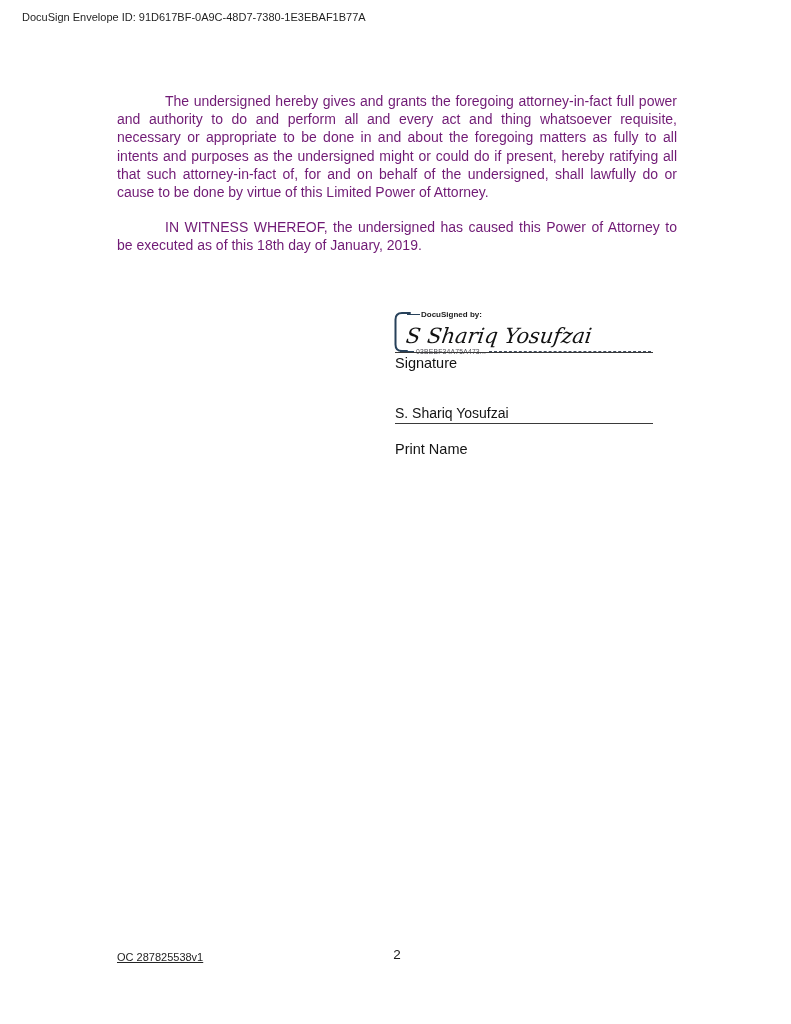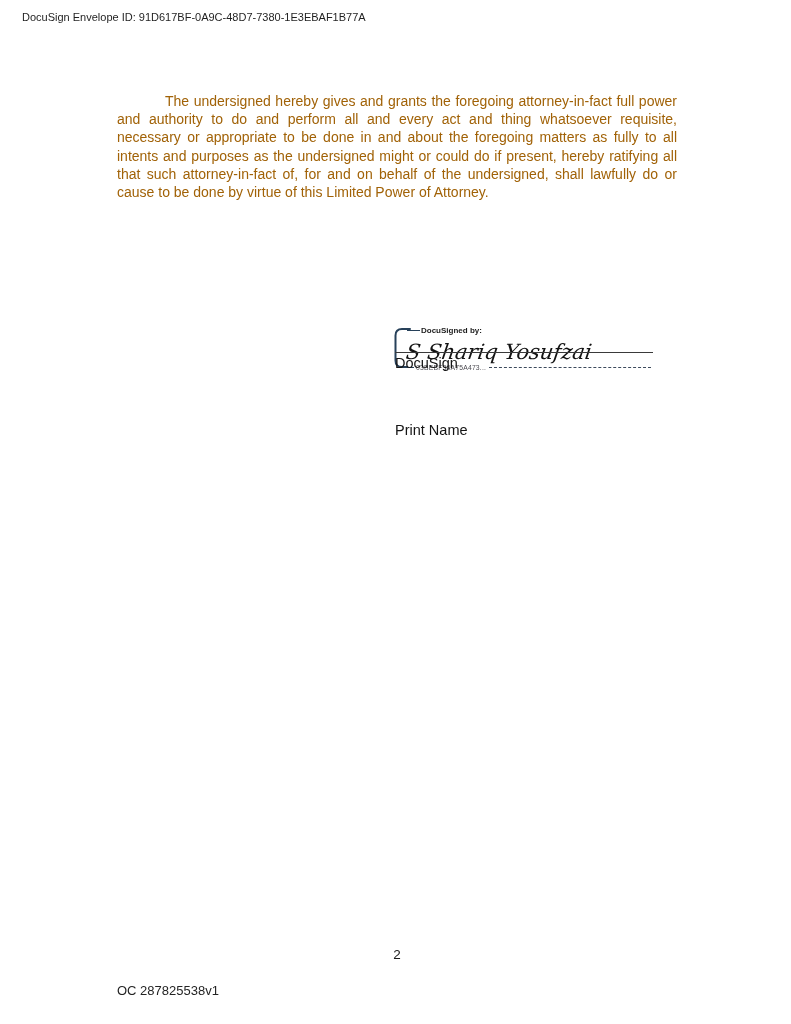--- a/index.html
+++ b/index.html
@@ -19,35 +19,34 @@
     letter-spacing: 0;
     white-space: nowrap;
   }
   .doc-content {
     position: absolute;
     top: 92px; left: 117px;
     width: 560px;
     font-size: 14px;
     line-height: 18.2px;
     text-align: justify;
-    color: #a16207;
+    color: #701a75;
   }
   .doc-content p {
     text-indent: 48px;
     margin-bottom: 16.5px;
   }
   .sig-block {
     position: absolute;
     left: 395px; top: 310px;
     width: 258px;
   }
   .stamp {
     position: relative;
     height: 42px;
-    margin-top: 16px;
   }
   .stamp .bracket {
     position: absolute;
     left: -1px; top: 1px;
   }
   .docusigned-by {
     position: absolute;
     left: 26px; top: 0px;
     font-size: 8px;
     font-weight: bold;
@@ -121,40 +120,42 @@
     border-bottom: 1.2px solid #3a3a3a;
     width: 258px;
   }
   .print-name-label {
     font-size: 14.5px;
     color: #141414;
     margin-top: 17px;
   }
   .footer-docnum {
     position: absolute;
-    left: 117px; top: 983px;
-    font-size: 13px;
+    left: 117px; top: 951px;
+    font-size: 11px;
     color: #242424;
+    text-decoration: underline;
   }
   .footer-page {
     position: absolute;
     left: 117px; top: 947px;
     width: 560px;
     text-align: center;
     font-size: 13.5px;
     color: #1a1a1a;
   }
 </style>
 </head>
 <body>
 
 <div class="envelope-header">DocuSign Envelope ID: 91D617BF-0A9C-48D7-7380-1E3EBAF1B77A</div>
 
 <div class="doc-content">
   <p>The undersigned hereby gives and grants the foregoing attorney-in-fact full power and authority to do and perform all and every act and thing whatsoever requisite, necessary or appropriate to be done in and about the foregoing matters as fully to all intents and purposes as the undersigned might or could do if present, hereby ratifying all that such attorney-in-fact of, for and on behalf of the undersigned, shall lawfully do or cause to be done by virtue of this Limited Power of Attorney.</p>
+  <p>IN WITNESS WHEREOF, the undersigned has caused this Power of Attorney to be executed as of this 18th day of January, 2019.</p>
 </div>
 
 <div class="sig-block">
 
   <div class="stamp">
     <svg class="bracket" width="18" height="42" viewBox="0 0 18 42">
       <path d="M 16 2 H 8 Q 1.5 2 1.5 8.5 V 33.5 Q 1.5 40 8 40 H 13" fill="none" stroke="#27415a" stroke-width="2" stroke-linecap="round"></path>
     </svg>
     <div class="docusigned-by">DocuSigned by:</div>
     <svg class="script-sig" viewBox="0 0 240 34">
@@ -162,22 +163,23 @@
     </svg>
     <div class="id-row">
       <span class="id-dash"></span>
       <span class="id-text">03BEBF34A75A473...</span>
       <span class="id-trail"></span>
     </div>
   </div>
 
   <div class="sig-line"></div>
 
-  <div class="sig-label">DocuSign</div>
+  <div class="sig-label">Signature</div>
 
   <div class="print-group">
+    <div class="print-name-value">S. Shariq Yosufzai</div>
     <div class="print-name-label">Print Name</div>
   </div>
 
 </div>
 
 <div class="footer-page">2</div>
 <div class="footer-docnum">OC 287825538v1</div>
 
 </body></html>

